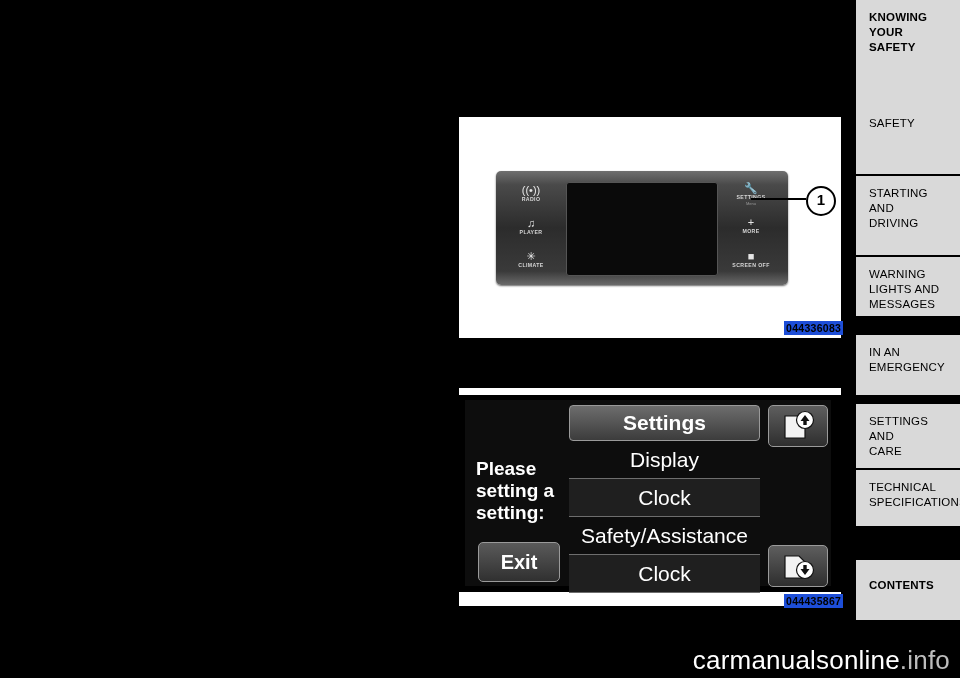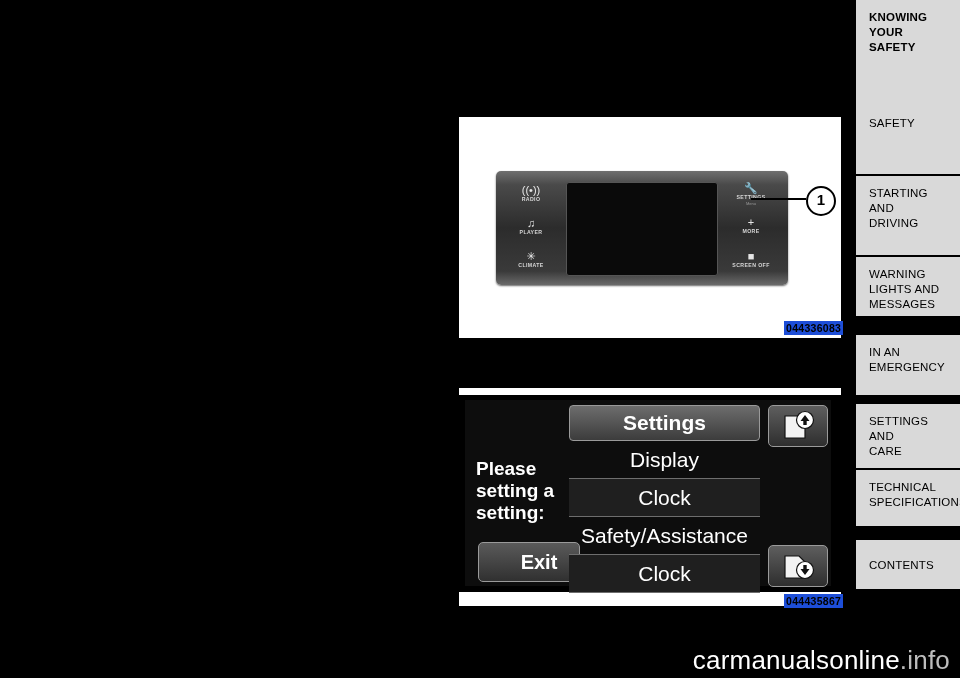--- a/index.html
+++ b/index.html
@@ -171,21 +171,20 @@
     width: 80px;
     height: 38px;
     background: linear-gradient(180deg,#5a5a5a,#303030);
     border: 1px solid #9a9a9a;
     border-radius: 5px;
     color: #fff;
     font-size: 20px;
     font-weight: bold;
     text-align: center;
     line-height: 38px;
-    padding-left: 20px;
   }
   #menu-list {
     position: absolute;
     left: 104px;
     top: 5px;
     width: 191px;
   }
   .menu-item {
     height: 37px;
     border-bottom: 1px solid #6e6e6e;
@@ -265,21 +264,21 @@
     <span class="line">SETTINGS</span>
     <span class="line">AND</span>
     <span class="line">CARE</span>
   </div>
 
   <div class="tab" style="top:470px; height:56px;">
     <span class="line">TECHNICAL</span>
     <span class="line">SPECIFICATIONS</span>
   </div>
 
-  <div class="tab" style="top:540px; height:49px;">
+  <div class="tab" style="top:560px; height:60px;font-weight:bold;">
     <span class="line" style="margin-top:8px;">CONTENTS</span>
   </div>
 </div>
 
 <div class="fig" id="fig1">
 
   <div id="radio-unit">
     <div id="radio-screen"></div>
 
     <div class="side-btn" id="btn-radio">

